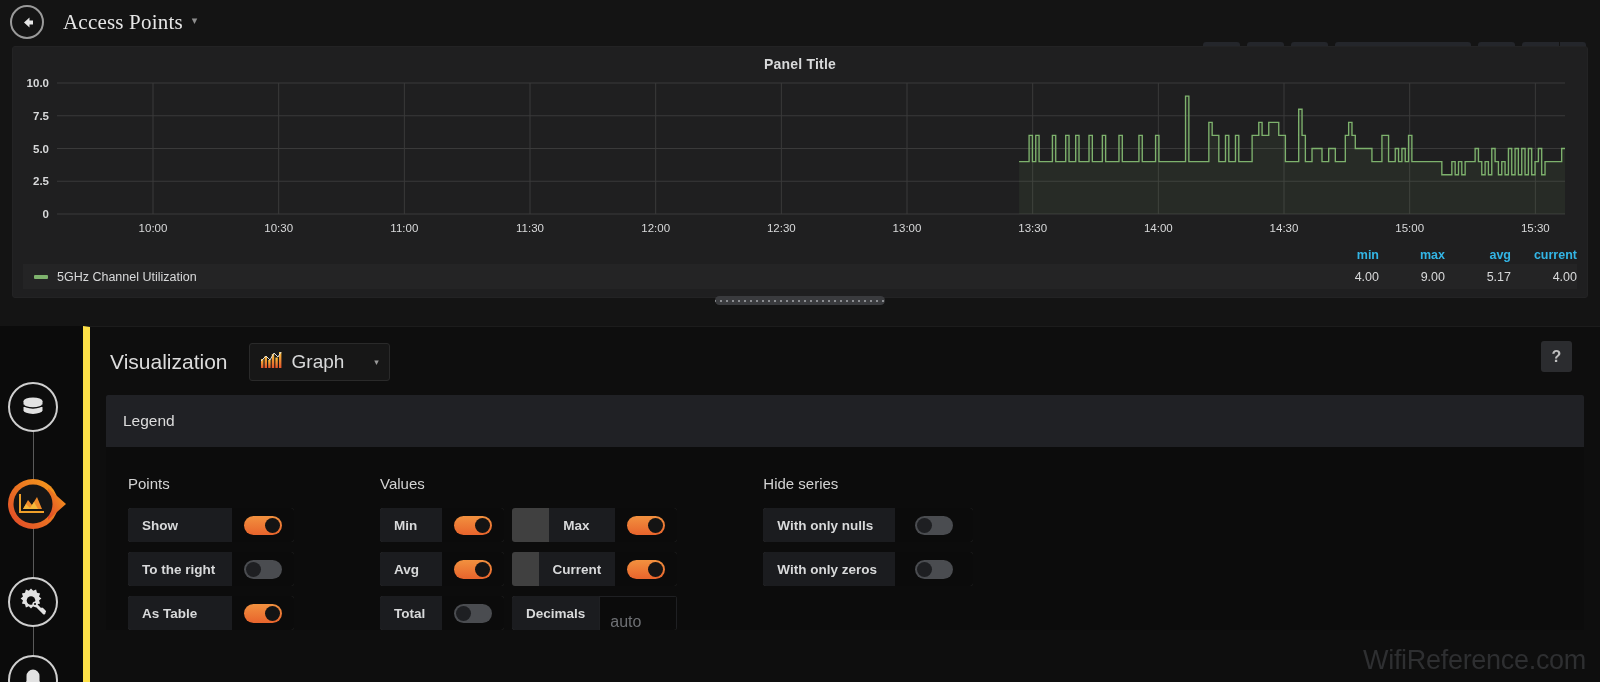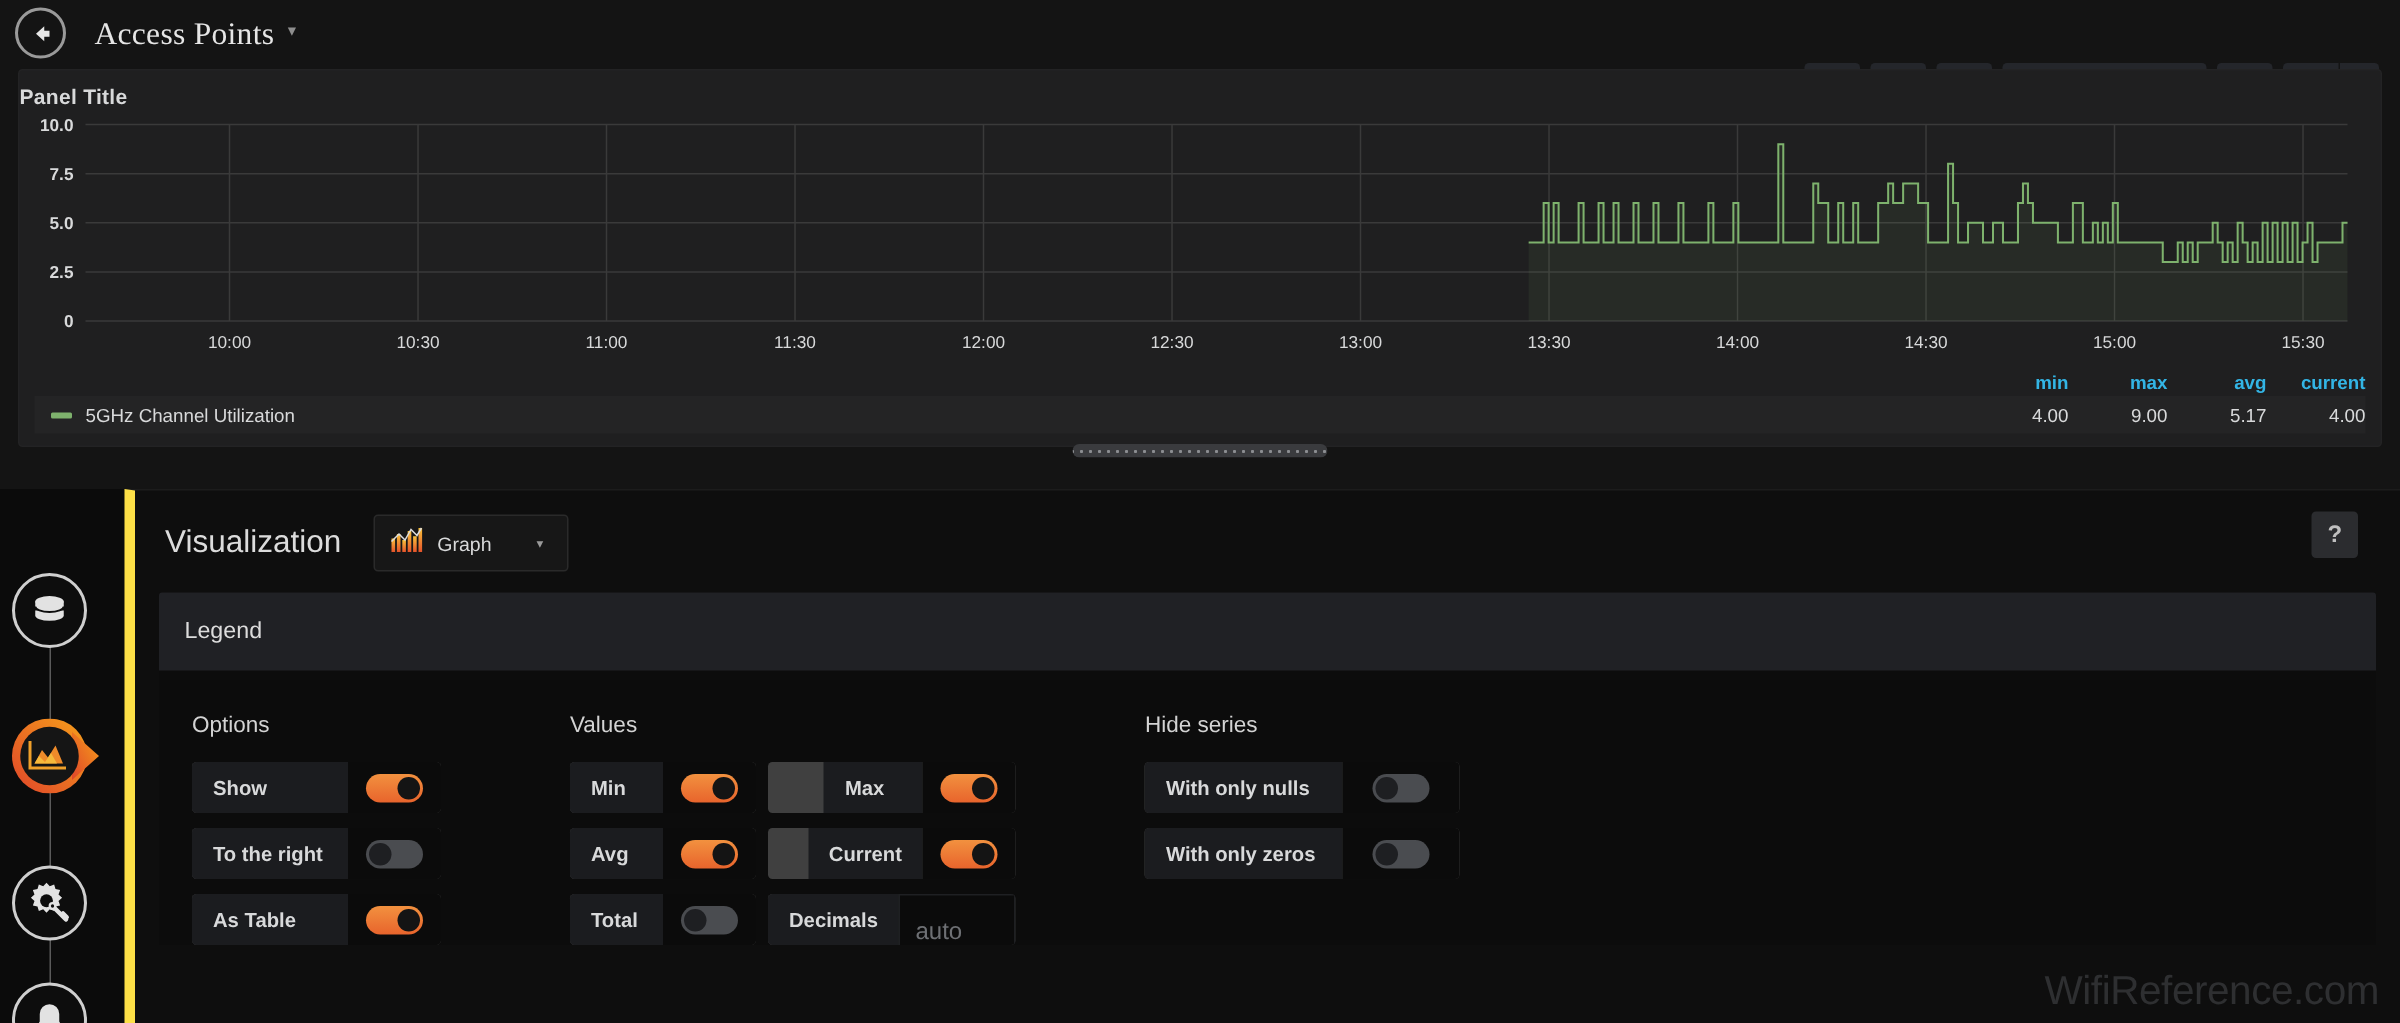--- a/index.html
+++ b/index.html
@@ -60,21 +60,21 @@
   
   .panel {
     margin: 2px 12px 0 12px;
     background: #1f1f20;
     border: 1px solid #232324;
     border-radius: 3px;
     height: 252px;
     position: relative;
   }
   .panel-title {
-    font-size: 14px; font-weight: bold;
+    text-align: center; font-size: 14px; font-weight: bold;
     color: #d8d9da; padding-top: 9px; letter-spacing: .2px;
   }
   .graph-wrap { position: relative; height: 160px; margin-top: 3px; }
   .graph-svg { display: block; }
 
   
   .legend {
     position: absolute; left: 0; right: 0; bottom: 0;
     padding: 0 10px 8px 10px;
   }
@@ -119,21 +119,21 @@
     display: flex; align-items: center;
     padding: 16px 0 14px 20px; position: relative;
   }
   .viz-label { font-size: 21px; color: #dcdcdc; font-weight: 400; }
   .viz-select {
     margin-left: 21px; height: 38px; min-width: 130px;
     background: #171717; border: 1px solid #2a2a2a; border-radius: 3px;
     display: flex; align-items: center; gap: 10px;
     padding: 0 10px; cursor: pointer;
   }
-  .viz-select .name { font-size: 13px; color: #d8d9da; }
+  .viz-select .name { font-size: 19px; color: #d8d9da; }
   .viz-select .caret { font-size: 9px; color: #9a9a9a; margin-left: 20px; }
   .help-btn {
     position: absolute; right: 28px; top: 14px;
     width: 31px; height: 31px; border-radius: 3px;
     background: #2b2c2f; border: none; color: #bfbfbf;
     font-size: 16px; font-weight: bold; cursor: pointer;
     font-family: "Liberation Sans", sans-serif;
   }
 
   .section {
@@ -459,21 +459,21 @@
       <span class="caret">▾</span>
     </div>
     <button class="help-btn">?</button>
   </div>
 
   <div class="section">
     <div class="section-head">Legend</div>
     <div class="section-body">
 
       <div class="col">
-        <div class="col-title">Options</div>
+        <div class="col-title">Points</div>
         <div class="stack">
           <div class="field">
             <span class="lbl" style="min-width:104px">Show</span>
             <span class="ctl">
                 <span class="toggle on">
                   <span class="knob"></span>
                 </span>
               </span>
           </div>
           <div class="field">

